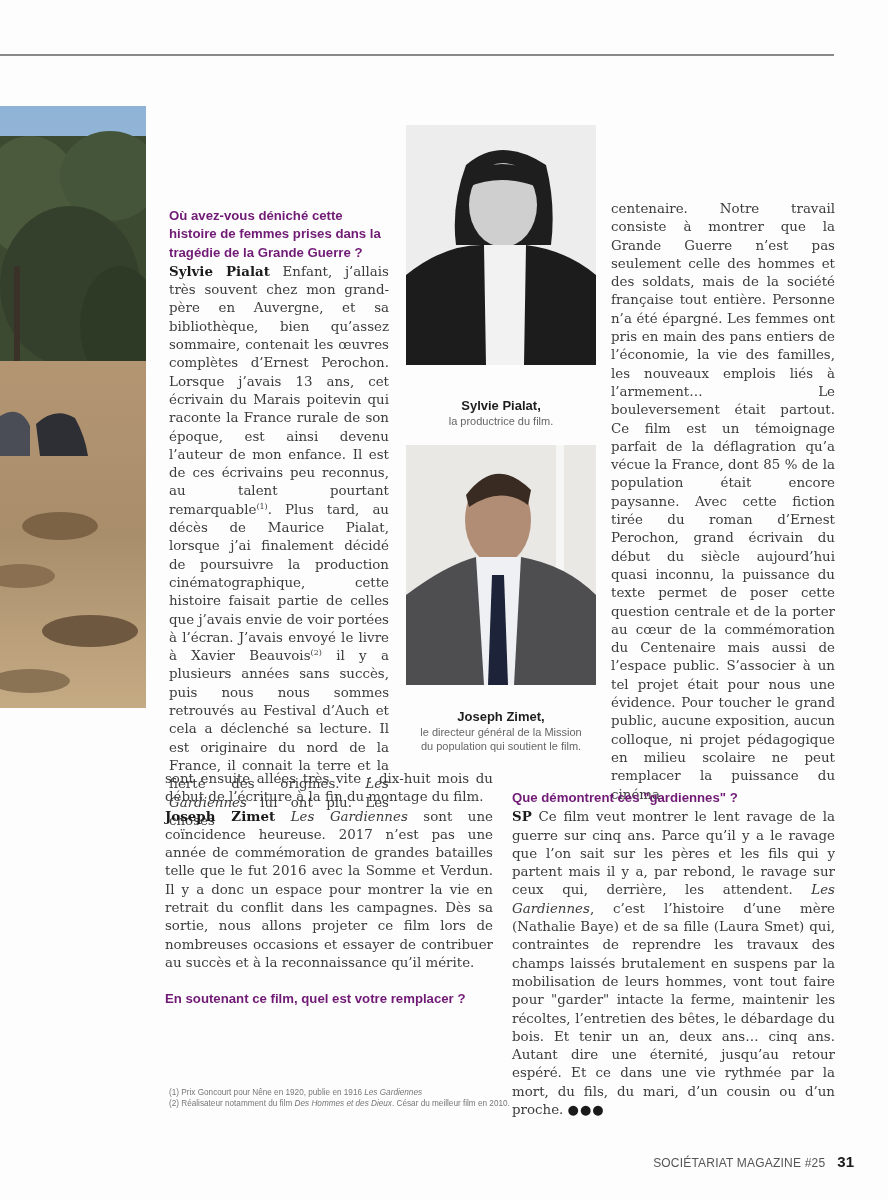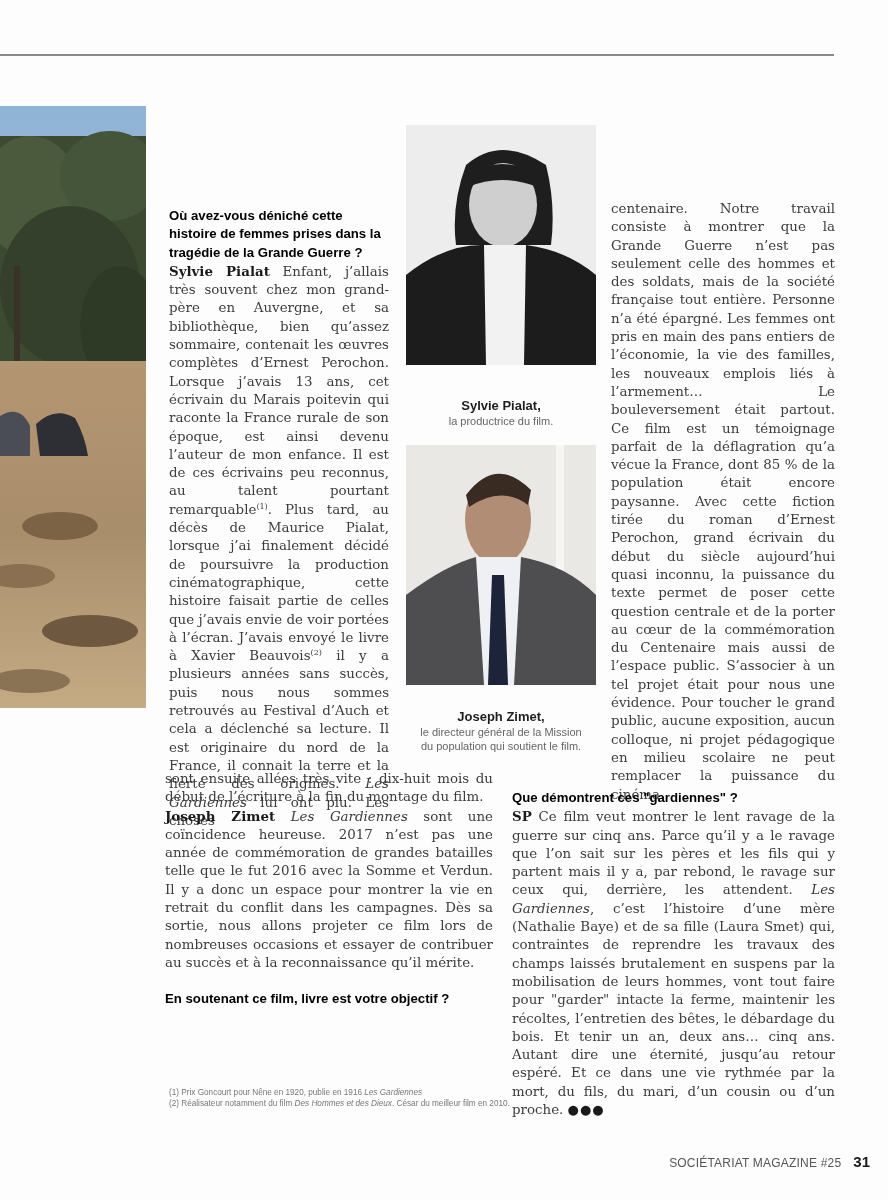--- a/index.html
+++ b/index.html
@@ -18,34 +18,34 @@
   .p2 { top: 445px; }
 
   .caption { position: absolute; left: 396px; width: 210px; text-align: center; font-family: "Liberation Sans", sans-serif; margin-top: 16px; }
   .caption .name { font-weight: bold; font-size: 13px; color: #1e1e1e; line-height: 17px; }
   .caption .role { font-size: 11px; color: #666; line-height: 14px; }
   .c1 { top: 381px; }
   .c2 { top: 692px; }
 
   .txt { position: absolute; font-size: 13.4px; line-height: 18.3px; text-align: justify; color: #3c3c3c; }
   .txt p { margin: 0; }
-  .q { font-family: "Liberation Sans", sans-serif; font-weight: bold; font-size: 13.2px; color: #000000; line-height: 18.3px; text-align: left; }
+  .q { font-family: "Liberation Sans", sans-serif; font-weight: bold; font-size: 13.2px; color: #701a75; line-height: 18.3px; text-align: left; }
   .sp { font-weight: bold; color: #1a1a1a; }
   .it { font-style: italic; }
   .col1 { left: 169px; top: 207px; width: 220px; }
   .col1-wide { left: 165px; top: 770px; width: 328px; }
   .col3 { left: 611px; top: 200px; width: 224px; }
   .col2-wide { left: 512px; top: 789px; width: 323px; }
   .gap { height: 18px; }
   sup { font-size: 8px; line-height: 0; }
 
   .dots { display: inline-block; letter-spacing: 1px; color: #1a1a1a; font-size: 13px; }
 
   .footnotes { position: absolute; left: 169px; top: 1088px; font-family: "Liberation Sans", sans-serif; font-size: 8.2px; line-height: 10.5px; color: #777; }
-  .footer { position: absolute; right: 18px; top: 1153px; font-family: "Liberation Sans", sans-serif; display: flex; align-items: baseline; gap: 12px; }
+  .footer { position: absolute; right: 34px; top: 1153px; font-family: "Liberation Sans", sans-serif; display: flex; align-items: baseline; gap: 12px; }
   .footer .mag { font-size: 12px; color: #555; letter-spacing: 0.2px; }
   .footer .num { font-size: 15px; font-weight: bold; color: #1a1a1a; }
 </style>
 </head>
 <body>
 
 <div class="rule"></div>
 
 <div class="photo">
   <svg viewBox="0 0 146 602" preserveAspectRatio="none">
@@ -111,21 +111,21 @@
 
 <div class="txt col1">
   <div class="q">Où avez-vous déniché cette histoire de femmes prises dans la tragédie de la Grande Guerre ?</div>
   <p><span class="sp">Sylvie Pialat</span><span> Enfant, j’allais très souvent chez mon grand-père en Auvergne, et sa bibliothèque, bien qu’assez sommaire, contenait les œuvres complètes d’Ernest Perochon. Lorsque j’avais 13 ans, cet écrivain du Marais poitevin qui raconte la France rurale de son époque, est ainsi devenu l’auteur de mon enfance. Il est de ces écrivains peu reconnus, au talent pourtant remarquable</span><sup>(1)</sup><span>. Plus tard, au décès de Maurice Pialat, lorsque j’ai finalement décidé de poursuivre la production cinématographique, cette histoire faisait partie de celles que j’avais envie de voir portées à l’écran. J’avais envoyé le livre à Xavier Beauvois</span><sup>(2)</sup><span> il y a plusieurs années sans succès, puis nous nous sommes retrouvés au Festival d’Auch et cela a déclenché sa lecture. Il est originaire du nord de la France, il connait la terre et la fierté des origines. </span><span class="it">Les Gardiennes</span><span> lui ont plu. Les choses</span></p>
 </div>
 
 <div class="txt col1-wide">
   <p>sont ensuite allées très vite : dix-huit mois du début de l’écriture à la fin du montage du film.</p>
   <p><span class="sp">Joseph Zimet</span> <span class="it">Les Gardiennes</span><span> sont une coïncidence heureuse. 2017 n’est pas une année de commémoration de grandes batailles telle que le fut 2016 avec la Somme et Verdun. Il y a donc un espace pour montrer la vie en retrait du conflit dans les campagnes. Dès sa sortie, nous allons projeter ce film lors de nombreuses occasions et essayer de contribuer au succès et à la reconnaissance qu’il mérite.</span></p>
   <div class="gap"></div>
-  <div class="q">En soutenant ce film, livre est votre objectif ?</div>
+  <div class="q">En soutenant ce film, quel est votre remplacer ?</div>
 </div>
 
 <div class="txt col3">
   <p>centenaire. Notre travail consiste à montrer que la Grande Guerre n’est pas seulement celle des hommes et des soldats, mais de la société française tout entière. Personne n’a été épargné. Les femmes ont pris en main des pans entiers de l’économie, la vie des familles, les nouveaux emplois liés à l’armement… Le bouleversement était partout. Ce film est un témoignage parfait de la déflagration qu’a vécue la France, dont 85 % de la population était encore paysanne. Avec cette fiction tirée du roman d’Ernest Perochon, grand écrivain du début du siècle aujourd’hui quasi inconnu, la puissance du texte permet de poser cette question centrale et de la porter au cœur de la commémoration du Centenaire mais aussi de l’espace public. S’associer à un tel projet était pour nous une évidence. Pour toucher le grand public, aucune exposition, aucun colloque, ni projet pédagogique en milieu scolaire ne peut remplacer la puissance du cinéma.</p>
 </div>
 
 <div class="txt col2-wide">
   <div class="q">Que démontrent ces "gardiennes" ?</div>
   <p><span class="sp">SP</span><span> Ce film veut montrer le lent ravage de la guerre sur cinq ans. Parce qu’il y a le ravage que l’on sait sur les pères et les fils qui y partent mais il y a, par rebond, le ravage sur ceux qui, derrière, les attendent. </span><span class="it">Les Gardiennes</span><span>, c’est l’histoire d’une mère (Nathalie Baye) et de sa fille (Laura Smet) qui, contraintes de reprendre les travaux des champs laissés brutalement en suspens par la mobilisation de leurs hommes, vont tout faire pour "garder" intacte la ferme, maintenir les récoltes, l’entretien des bêtes, le débardage du bois. Et tenir un an, deux ans… cinq ans. Autant dire une éternité, jusqu’au retour espéré. Et ce dans une vie rythmée par la mort, du fils, du mari, d’un cousin ou d’un proche.</span> <span class="dots">●●●</span></p>
 </div>

